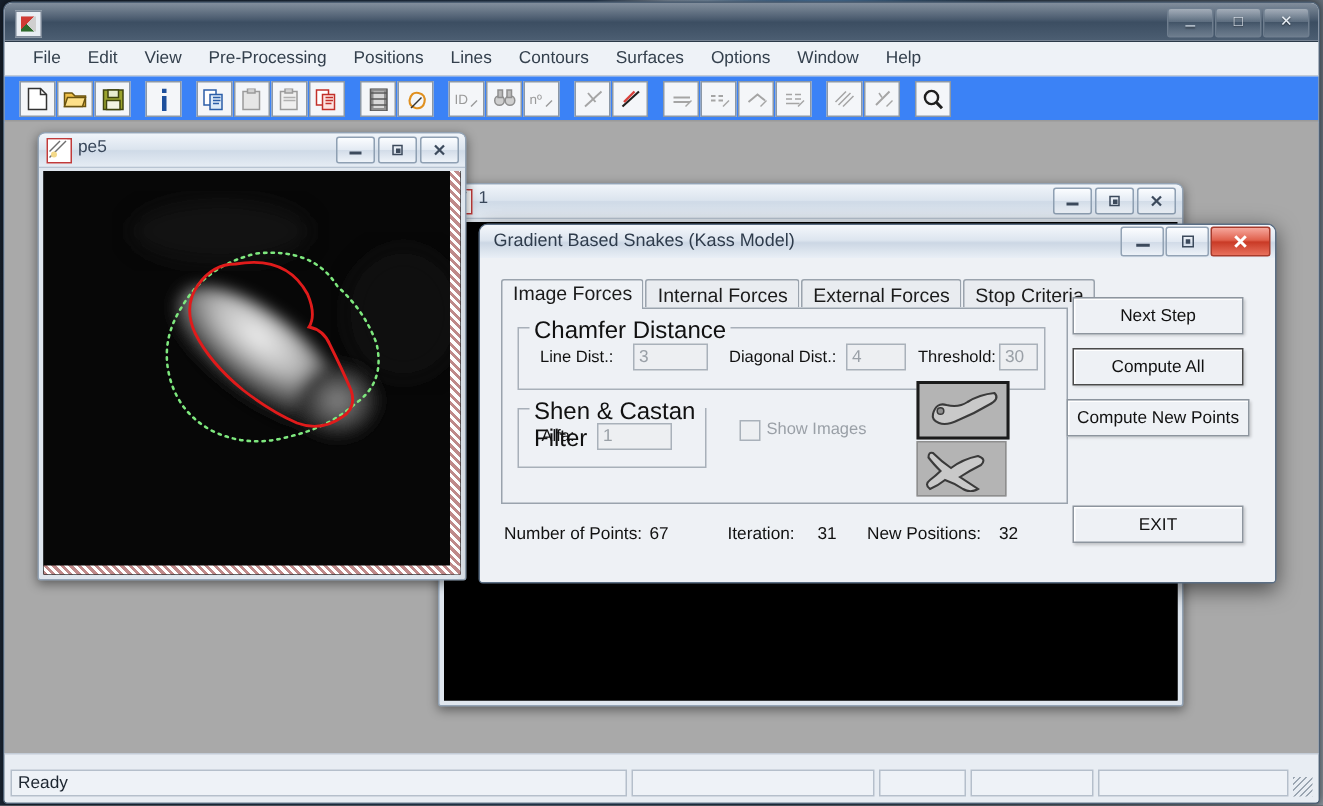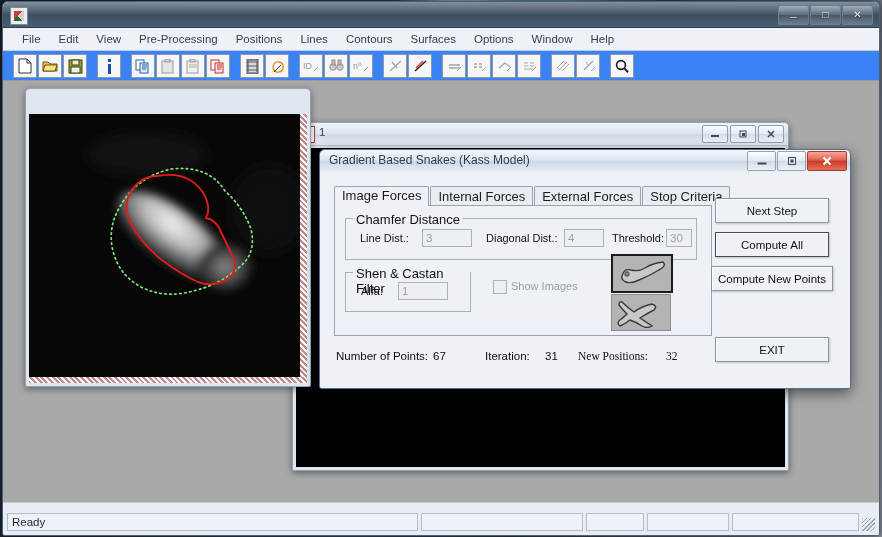--- a/index.html
+++ b/index.html
@@ -175,21 +175,21 @@
   }
   .tab.active{background:#eef1f5;position:relative;z-index:2;padding-top:1px;height:20px;}
   .tabcontent{
     position:absolute;left:0;top:19px;right:0;bottom:0;
     border:1px solid #9aa3ad;background:#eef1f5;
   }
   .group{
     position:absolute;border:1px solid #a8b0b9;
   }
   .group > .glabel{
-    position:absolute;left:7px;top:-7px;background:#eef1f5;padding:0 3px;font-size:13px;color:#111;
+    position:absolute;left:7px;top:-7px;background:#eef1f5;padding:0 3px;font-size:16px;color:#111;
   }
   .lbl{position:absolute;font-size:11px;color:#111;white-space:nowrap;}
   .field{
     position:absolute;border:1px solid #a9b1ba;background:#edeff2;
     color:#9aa0a7;font-size:11.5px;padding:1px 3px;box-sizing:border-box;
     display:flex;align-items:center;
   }
   .cbox{position:absolute;width:12px;height:12px;border:1px solid #a9b1ba;background:#edeff2;}
   .thumbbtn{
     position:absolute;background:#b4b4b4;
@@ -481,20 +481,49 @@
                 <span>51</span>
                 <span>58</span>
                 <span>65</span>
               </div>
             <div class="lvl-bar" style="left:50px;right:42px;top:50px;height:20px;"></div>
           </div>
         </div>
       </div>
 
       <div class="child" style="left:22px;top:7px;width:284px;height:297px;">
+        <div class="child-tb">
+          <div class="child-icon">
+            <svg width="13" height="13">
+                <rect x="0" y="0" width="13" height="13" fill="#ffffff"></rect>
+                <path d="M1 12 L12 1" stroke="#6f6f6f"></path>
+                <path d="M1 8 L8 1" stroke="#6f6f6f"></path>
+                <circle cx="4" cy="10" r="2" fill="#f3d98a"></circle>
+              </svg>
+          </div>
+          <div class="child-title">pe5</div>
+          <div class="cbtns">
+            <div class="cbtn">
+              <svg width="10" height="10">
+                  <rect x="1" y="6" width="8" height="2" fill="#3c4a5c"></rect>
+                </svg>
+            </div>
+            <div class="cbtn">
+              <svg width="10" height="10">
+                  <rect x="2" y="2" width="6" height="6" fill="none" stroke="#3c4a5c"></rect>
+                  <rect x="4" y="4" width="3" height="3" fill="#3c4a5c"></rect>
+                </svg>
+            </div>
+            <div class="cbtn">
+              <svg width="10" height="10">
+                  <path d="M2 2 L8 8 M8 2 L2 8" stroke="#3c4a5c" stroke-width="1.5"></path>
+                </svg>
+            </div>
+          </div>
+        </div>
         <div class="child-body">
           <div class="pe5-canvas">
             <svg width="278" height="269" viewBox="0 0 278 269">
               <defs>
                 <radialGradient id="blobA" cx="42%" cy="32%" r="62%">
                   <stop offset="0%" stop-color="#f2f2f2"></stop>
                   <stop offset="40%" stop-color="#b9b9b9"></stop>
                   <stop offset="75%" stop-color="#565656"></stop>
                   <stop offset="100%" stop-color="#0c0c0c"></stop>
                 </radialGradient>
@@ -599,22 +628,22 @@
                            q-5 4 -10 6 q-4 -3 0 -6 q4 -3 7 -6 q-5 -5 -8 -9 q0 -4 3 -3 z" fill="#c9c9c9" stroke="#3a3a3a" stroke-width="1.4"></path>
                 </svg>
               </div>
             </div>
           </div>
 
           <div class="statline" style="left:16px;top:178px;">Number of Points:</div>
           <div class="statline" style="left:113px;top:178px;">67</div>
           <div class="statline" style="left:165px;top:178px;">Iteration:</div>
           <div class="statline" style="left:225px;top:178px;">31</div>
-          <div class="statline" style="left:258px;top:178px;font-family:Liberation Serif, serif;">New Positions:</div>
-          <div class="statline" style="left:346px;top:178px;font-family:Liberation Serif, serif;">32</div>
+          <div class="statline" style="left:258px;top:178px;">New Positions:</div>
+          <div class="statline" style="left:346px;top:178px;">32</div>
 
           <div class="pbtn" style="left:395px;top:26px;width:112px;height:23px;">Next Step</div>
           <div class="pbtn" style="left:391px;top:94px;width:120px;height:23px;">Compute New Points</div>
           <div class="pbtn dark" style="left:395px;top:60px;width:112px;height:23px;">Compute All</div>
           <div class="pbtn" style="left:395px;top:165px;width:112px;height:23px;">EXIT</div>
         </div>
       </div>
 
     </div>
 

